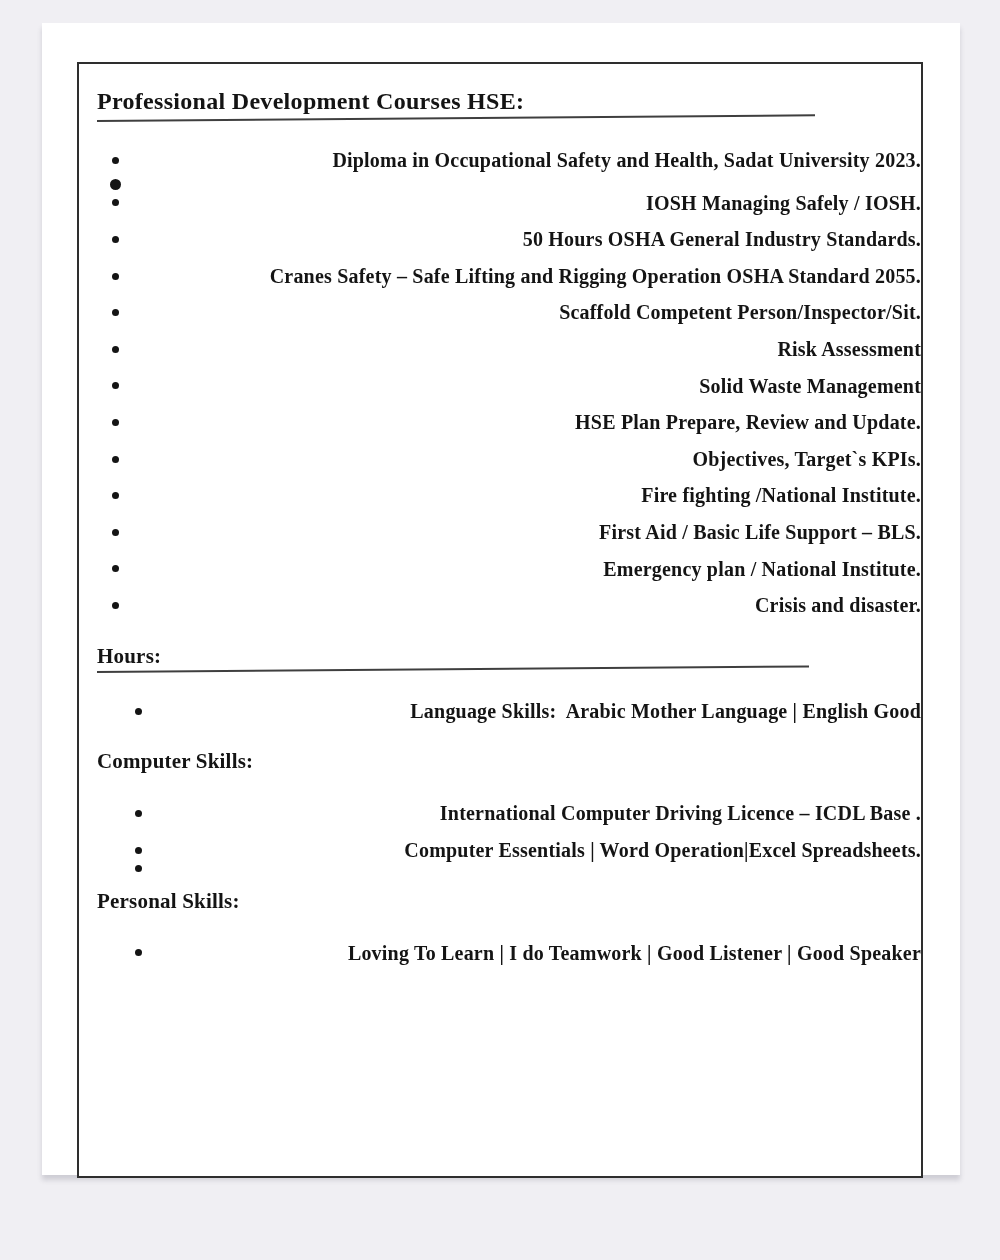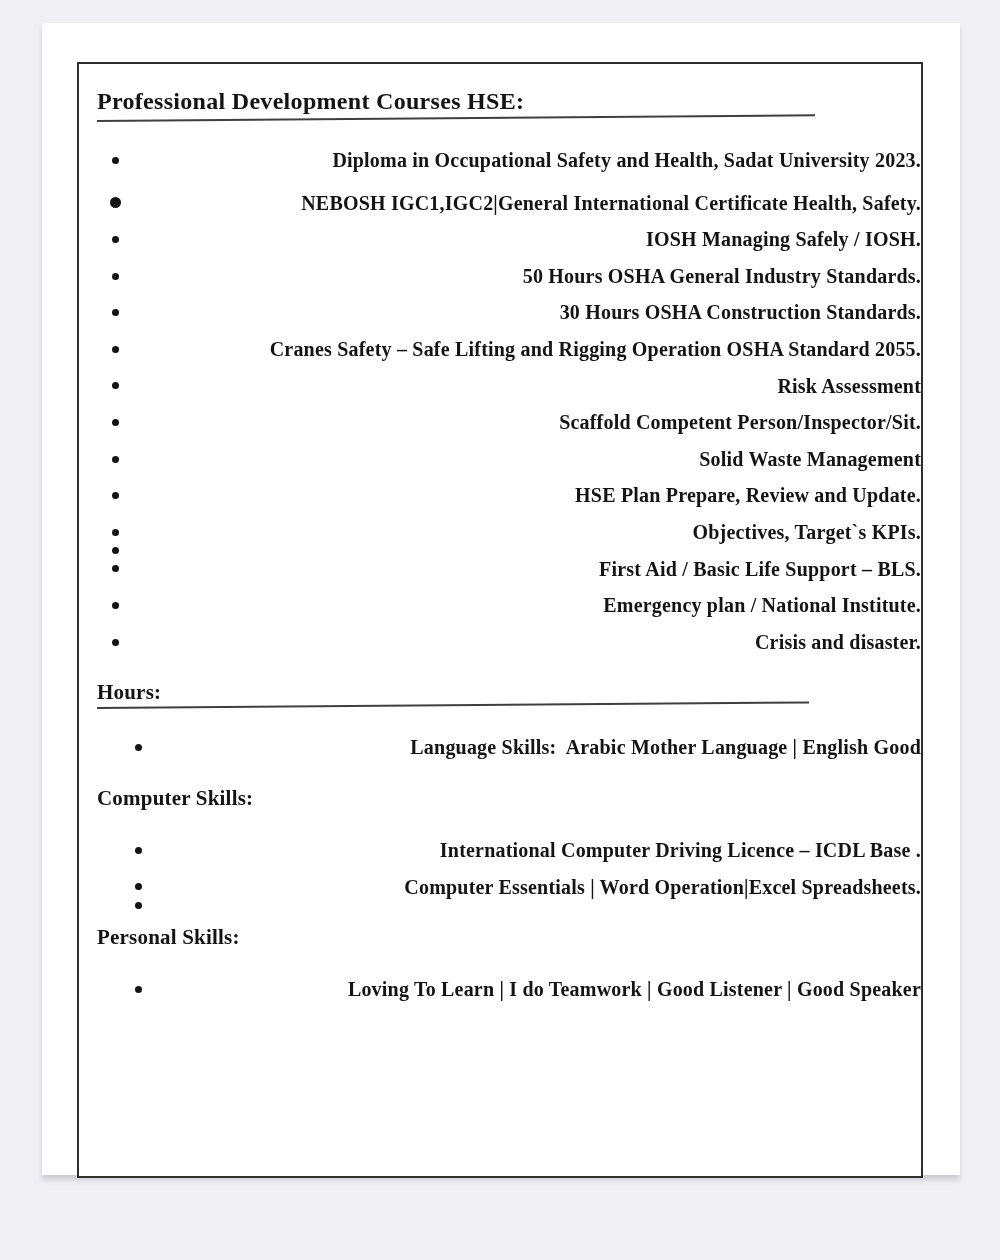--- a/index.html
+++ b/index.html
@@ -87,31 +87,30 @@
 </head>
 <body style="--background: #f0eff3; --paper: #ffffff; --border: #2e2e2e; --rule: #3f3f3f; --text: #141414;">
 
 <div class="paper">
   <div class="frame">
 
     <h1 class="doc-title">Professional Development Courses HSE:</h1>
     <div class="rule rule-title"></div>
     <ul class="list lvl1">
         <li><span class="bullet"></span><span class="txt"> Diploma in Occupational Safety and Health, Sadat University 2023.</span></li>
-        <li><span class="bullet large"></span><span class="txt"> NEBOSH IGC1,IGC2|General International Certificate Health, Safety.</span></li>
+        <li><span class="bullet large"></span></li>
         <li><span class="bullet"></span><span class="txt">IOSH Managing Safely / IOSH.</span></li>
         <li><span class="bullet"></span><span class="txt">50 Hours OSHA General Industry Standards.</span></li>
-        <li><span class="bullet"></span><span class="txt">30 Hours OSHA Construction Standards.</span></li>
         <li><span class="bullet"></span><span class="txt">Cranes Safety – Safe Lifting and Rigging Operation OSHA Standard 2055.</span></li>
+        <li><span class="bullet"></span><span class="txt"> Scaffold Competent Person/Inspector/Sit.</span></li>
         <li><span class="bullet"></span><span class="txt"> Risk Assessment</span></li>
-        <li><span class="bullet"></span><span class="txt"> Scaffold Competent Person/Inspector/Sit.</span></li>
         <li><span class="bullet"></span><span class="txt">Solid Waste Management</span></li>
         <li><span class="bullet"></span><span class="txt"> HSE Plan Prepare, Review and Update.</span></li>
         <li><span class="bullet"></span><span class="txt">Objectives, Target`s KPIs.</span></li>
-        <li><span class="bullet"></span></li>
+        <li><span class="bullet"></span><span class="txt">Fire fighting /National Institute.</span></li>
         <li><span class="bullet"></span><span class="txt"> First Aid / Basic Life Support – BLS.</span></li>
         <li><span class="bullet"></span><span class="txt">Emergency plan / National Institute.</span></li>
         <li><span class="bullet"></span><span class="txt">Crisis and disaster.</span></li>
       </ul>
 
     <h2 class="doc-heading">Hours:</h2>
     <div class="rule rule-skills"></div>
     <ul class="list lvl2">
         <li><span class="bullet"></span><span class="txt">Language Skills:  Arabic Mother Language | English Good</span></li>
       </ul>

